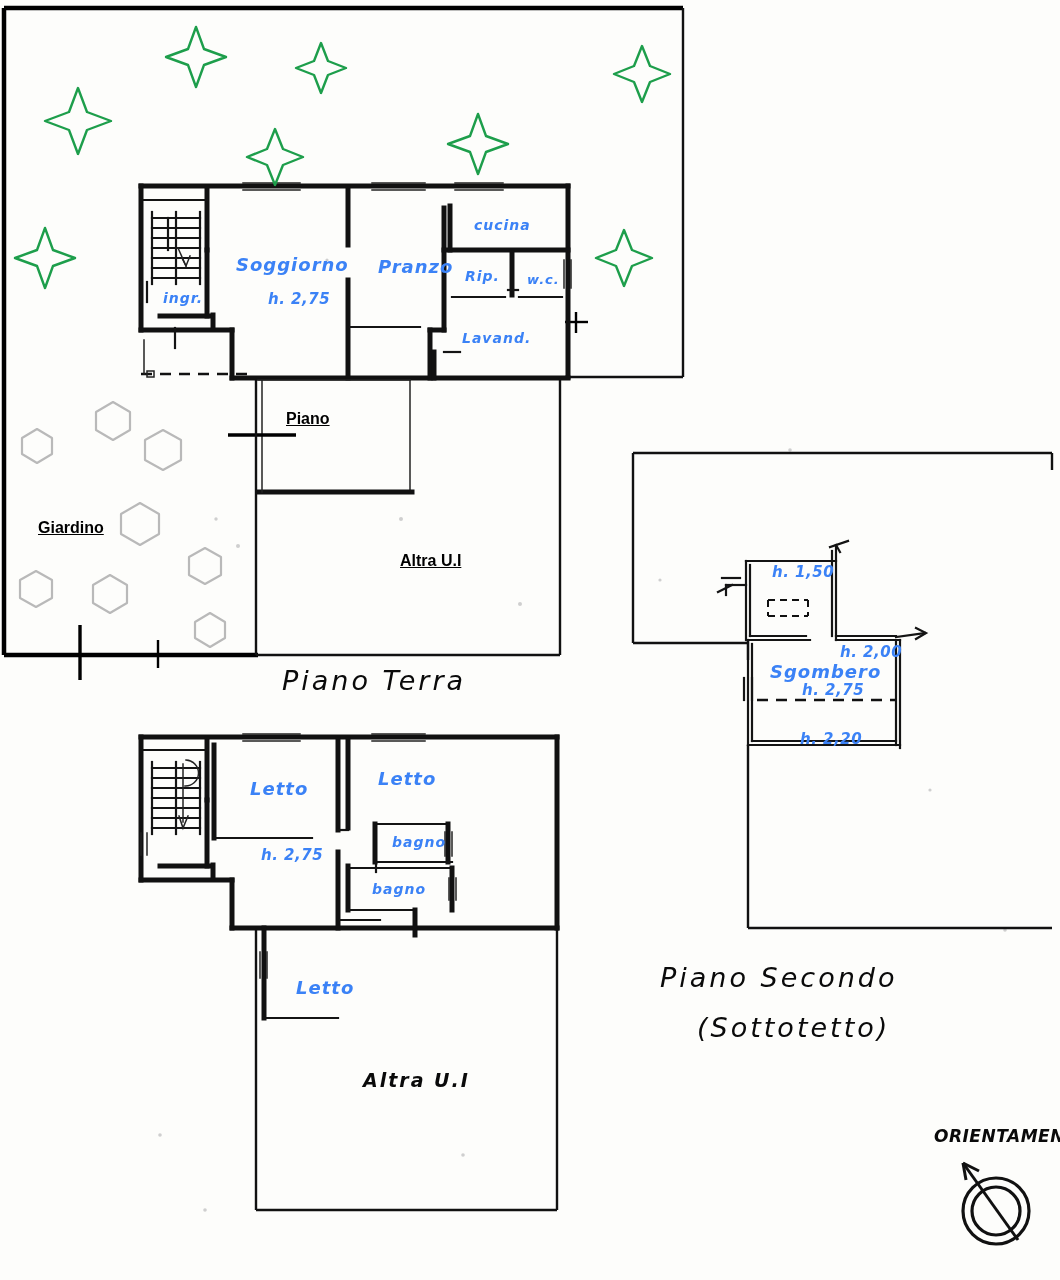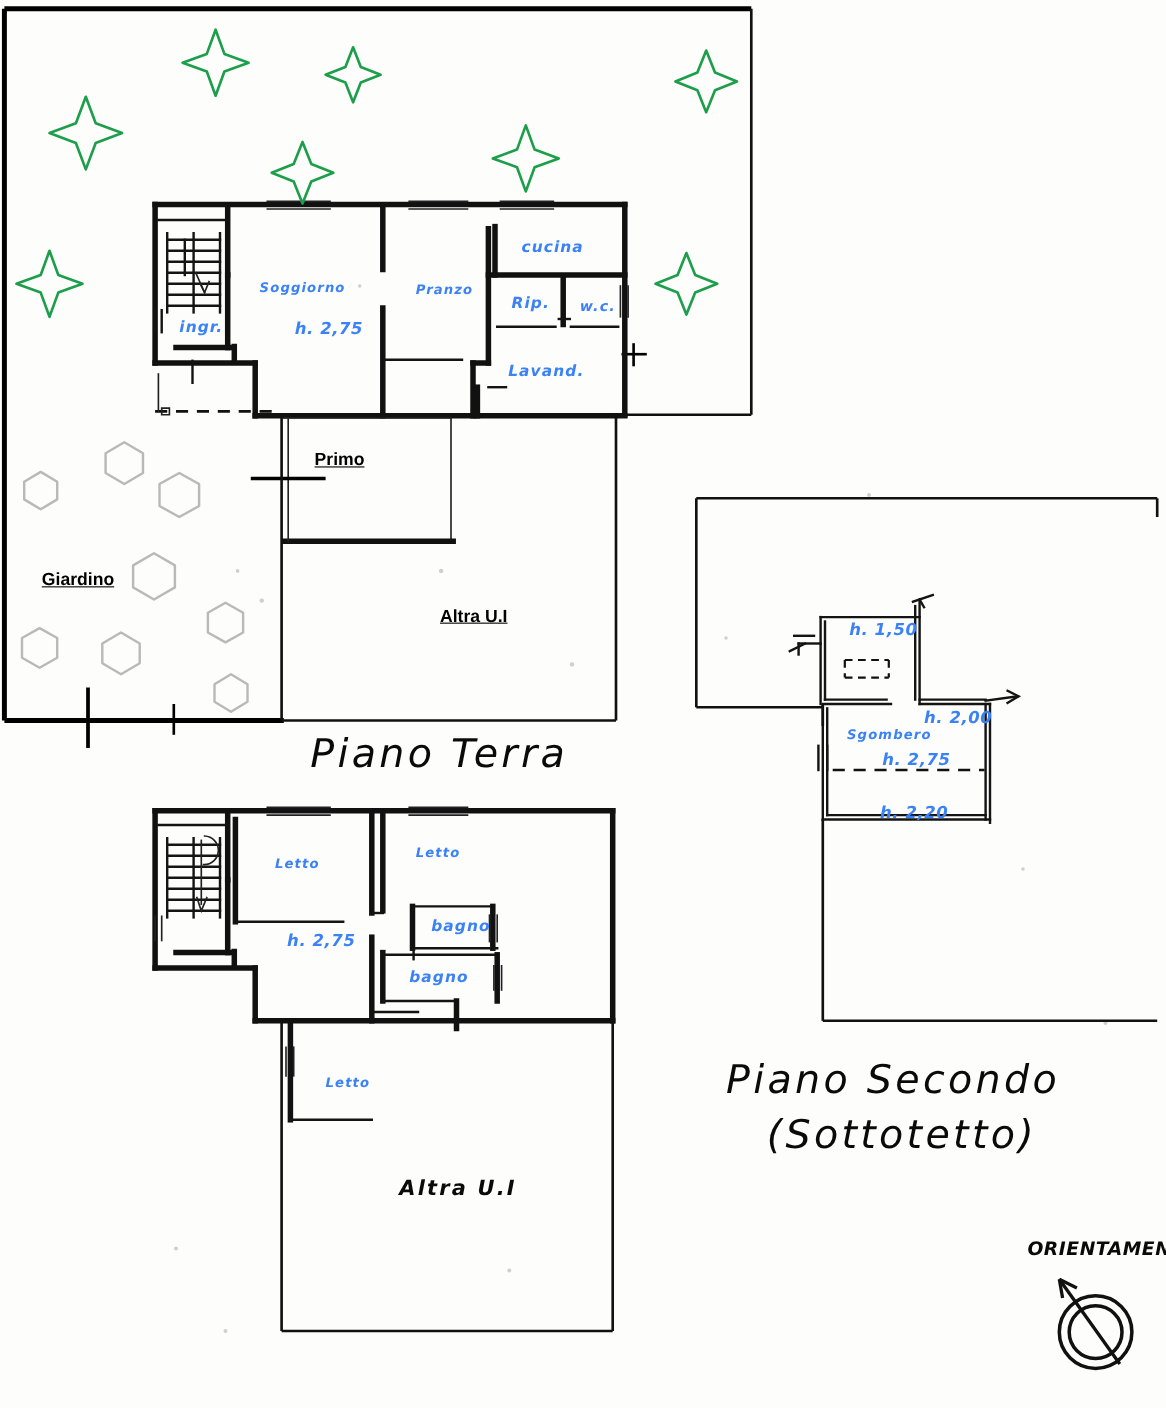--- a/index.html
+++ b/index.html
@@ -108,42 +108,42 @@
   
   .hand {
     position: absolute;
     font-family: "DejaVu Sans", sans-serif;
     color: #3b82f6;
     white-space: nowrap;
     font-style: italic;
     letter-spacing: 1px;
   }
   .hand-room {
-    font-size: 12px;
+    font-size: 18px;
     font-weight: 600;
   }
   .hand-small {
     font-size: 14px;
     font-weight: 600;
   }
   .hand-tiny {
     font-size: 13px;
     font-weight: 600;
   }
   .hand-h {
     font-size: 15px;
     font-weight: 700;
     letter-spacing: 0.5px;
   }
   .floor-title {
     position: absolute;
     font-family: "DejaVu Sans", sans-serif;
     font-style: italic;
     font-weight: 500;
-    font-size: 36px;
+    font-size: 27px;
     color: #0a0a0a;
     letter-spacing: 3px;
     white-space: nowrap;
   }
   .anno {
     position: absolute;
     font-family: "Liberation Sans", sans-serif;
     font-weight: bold;
     font-size: 16px;
     color: #000000;
@@ -455,21 +455,21 @@
 
   <div class="hand hand-room" style="left:236px; top:254px;">Soggiorno</div>
   <div class="hand hand-small" style="left:163px; top:290px;">ingr.</div>
   <div class="hand hand-room" style="left:378px; top:256px;">Pranzo</div>
   <div class="hand hand-small" style="left:474px; top:217px;">cucina</div>
   <div class="hand hand-small" style="left:465px; top:268px;">Rip.</div>
   <div class="hand hand-tiny" style="left:527px; top:272px;">w.c.</div>
   <div class="hand hand-small" style="left:462px; top:330px;text-align:right;">Lavand.</div>
   <div class="hand hand-h" style="left:268px; top:290px;">h. 2,75</div>
 
-  <div class="anno" style="left:286px; top:410px;">Primo</div>
+  <div class="anno" style="left:286px; top:410px;">Piano</div>
   <div class="anno" style="left:38px; top:519px;">Giardino</div>
   <div class="anno" style="left:400px; top:552px;">Altra U.I</div>
 
   <div class="floor-title" style="left:282px; top:665px;">Piano Terra</div>
 
   <div class="hand hand-room" style="left:250px; top:778px;">Letto</div>
   <div class="hand hand-room" style="left:378px; top:768px;">Letto</div>
   <div class="hand hand-small" style="left:392px; top:834px;">bagno</div>
   <div class="hand hand-small" style="left:372px; top:881px;">bagno</div>
   <div class="hand hand-room" style="left:296px; top:977px;">Letto</div>

